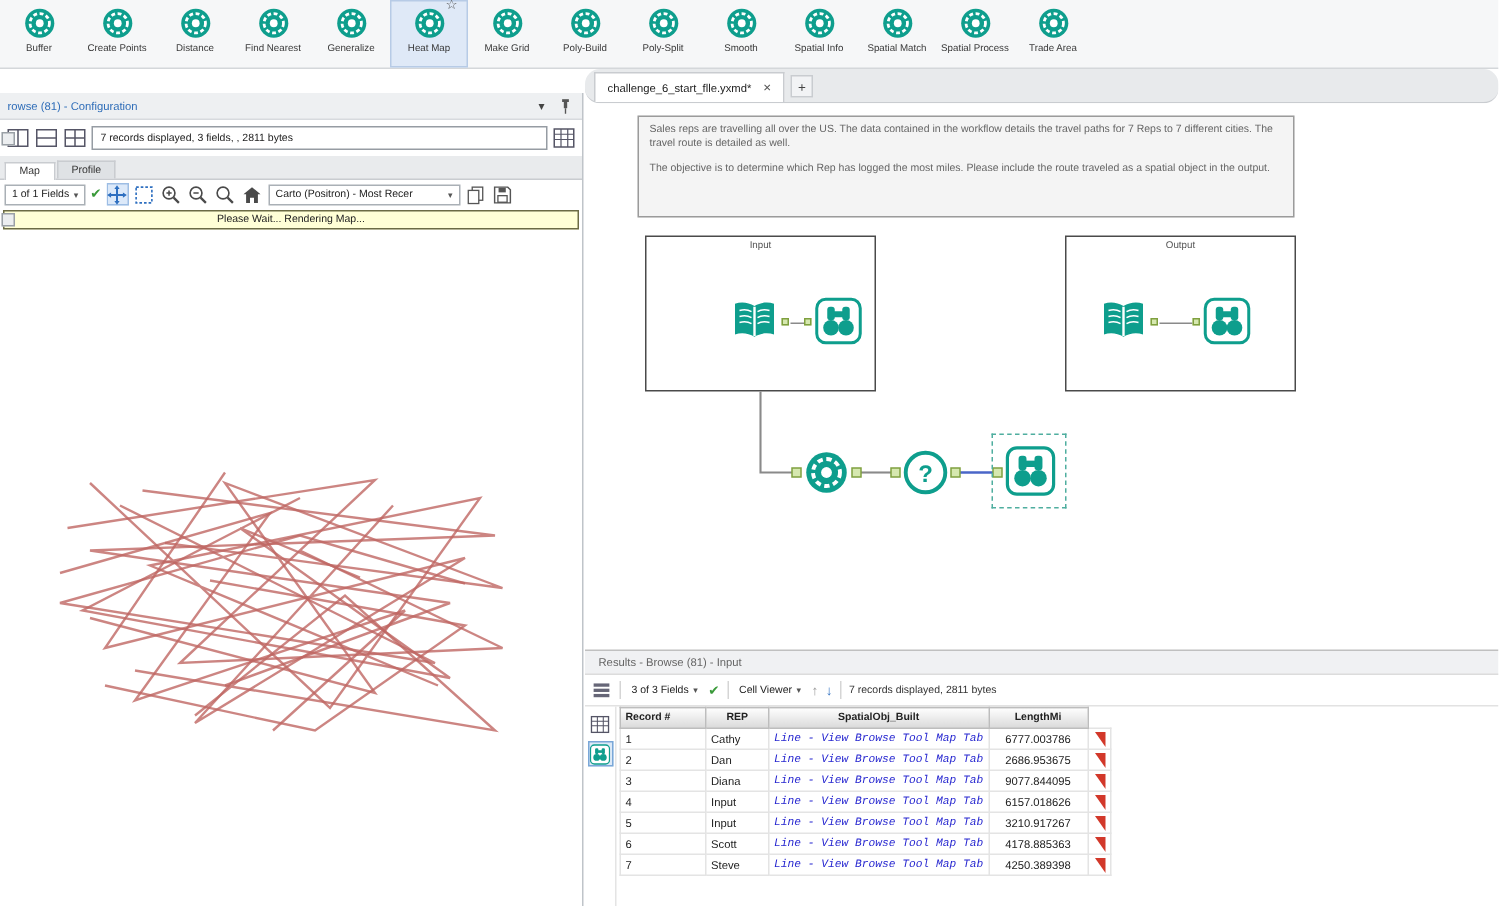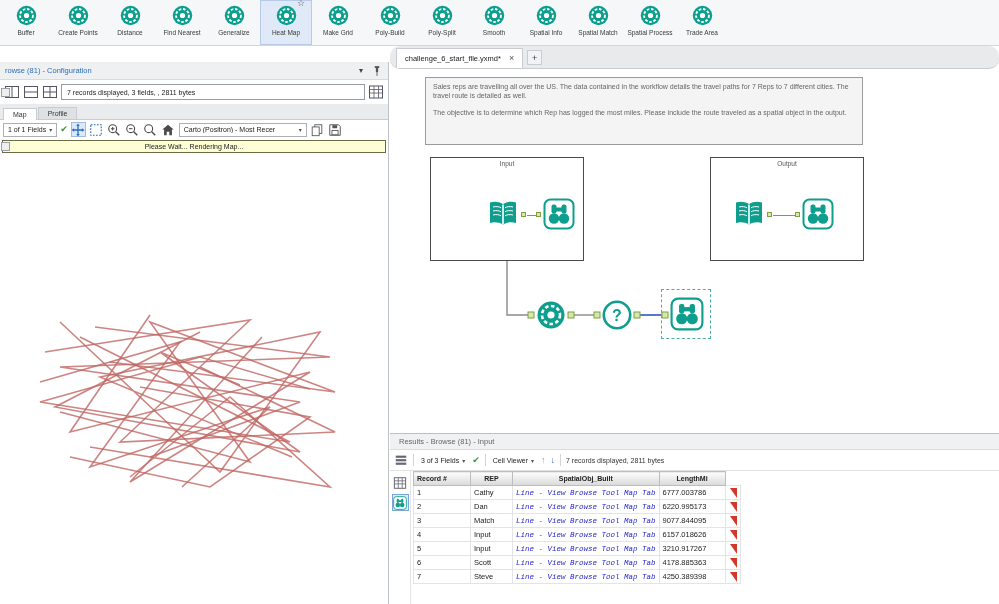--- a/index.html
+++ b/index.html
@@ -69,21 +69,21 @@
   .strip-btn{width:17px;height:17px;display:flex;align-items:center;justify-content:center;}
   .strip-btn.selected{background:#dce9f7;box-shadow:inset 0 0 0 1px #7aa7d8;}
   .res-table-wrap{flex:1;overflow:hidden;padding-left:2px;}
   table.grid{border-collapse:collapse;font-size:7.5px;table-layout:fixed;}
   table.grid th{height:14px;background:linear-gradient(#fdfdfd,#d9d9d9);border:1px solid #bdbdbd;font-weight:bold;font-size:7px;color:#222;padding:0 3px;text-align:center;}
   table.grid th.col-record{text-align:left;}
   table.grid td{height:14px;border:1px solid #e4e4e4;padding:0 3px;white-space:nowrap;overflow:hidden;background:#fff;}
   td.c-record{background:#f0f0f0;border-color:#d5d5d5;color:#222;}
   td.c-rep{color:#222;}
   td.c-spatial{color:#2727d0;font-style:italic;font-family:Liberation Mono, monospace;}
-  td.c-length{text-align:left;color:#222;}
+  td.c-length{text-align:center;color:#222;}
   td.c-flag{border:none;background:transparent;padding:0;}
   .flag-tri{width:0;height:0;border-top:10px solid #d2382a;border-left:7px solid transparent;margin-left:1px;}
 </style>
 </head>
 <body>
 
 <svg width="0" height="0" style="position:absolute" aria-hidden="true">
   <defs>
     <symbol id="sym-gear" viewBox="0 0 32 32">
       <circle cx="16" cy="16" r="13.5" fill="#0e9e8d"></circle>
@@ -483,28 +483,28 @@
             <td class="c-spatial">Line - View Browse Tool Map Tab</td>
             <td class="c-length">6777.003786</td>
             <td class="c-flag">
                 <div class="flag-tri"></div>
               </td>
           </tr>
           <tr>
             <td class="c-record">2</td>
             <td class="c-rep">Dan</td>
             <td class="c-spatial">Line - View Browse Tool Map Tab</td>
-            <td class="c-length">6220.995173</td>
+            <td class="c-length">2686.953675</td>
             <td class="c-flag">
                 <div class="flag-tri"></div>
               </td>
           </tr>
           <tr>
             <td class="c-record">3</td>
-            <td class="c-rep">Match</td>
+            <td class="c-rep">Diana</td>
             <td class="c-spatial">Line - View Browse Tool Map Tab</td>
             <td class="c-length">9077.844095</td>
             <td class="c-flag">
                 <div class="flag-tri"></div>
               </td>
           </tr>
           <tr>
             <td class="c-record">4</td>
             <td class="c-rep">Input</td>
             <td class="c-spatial">Line - View Browse Tool Map Tab</td>

